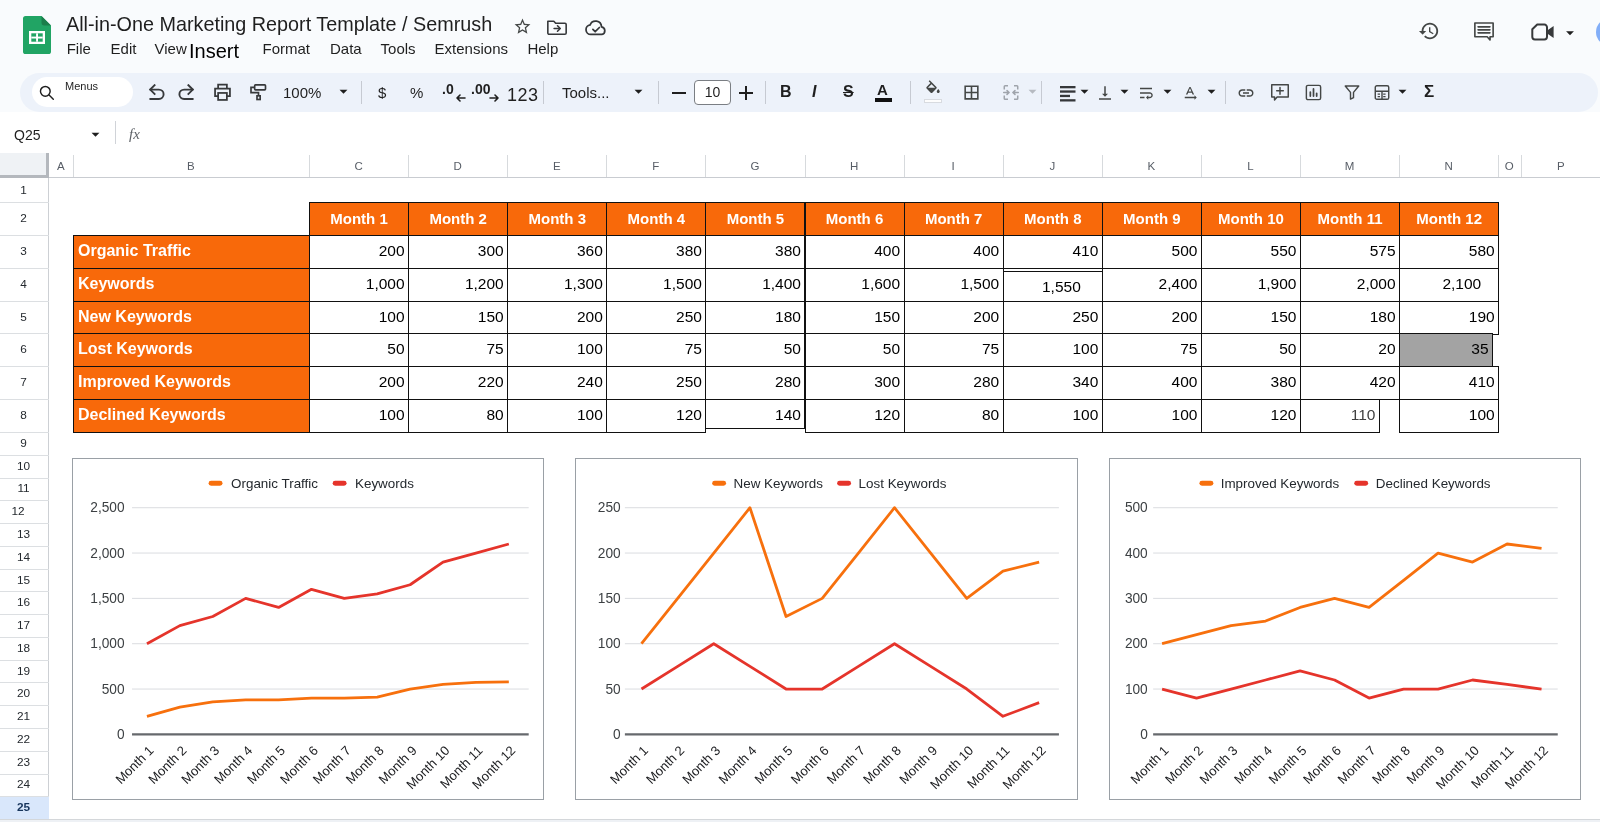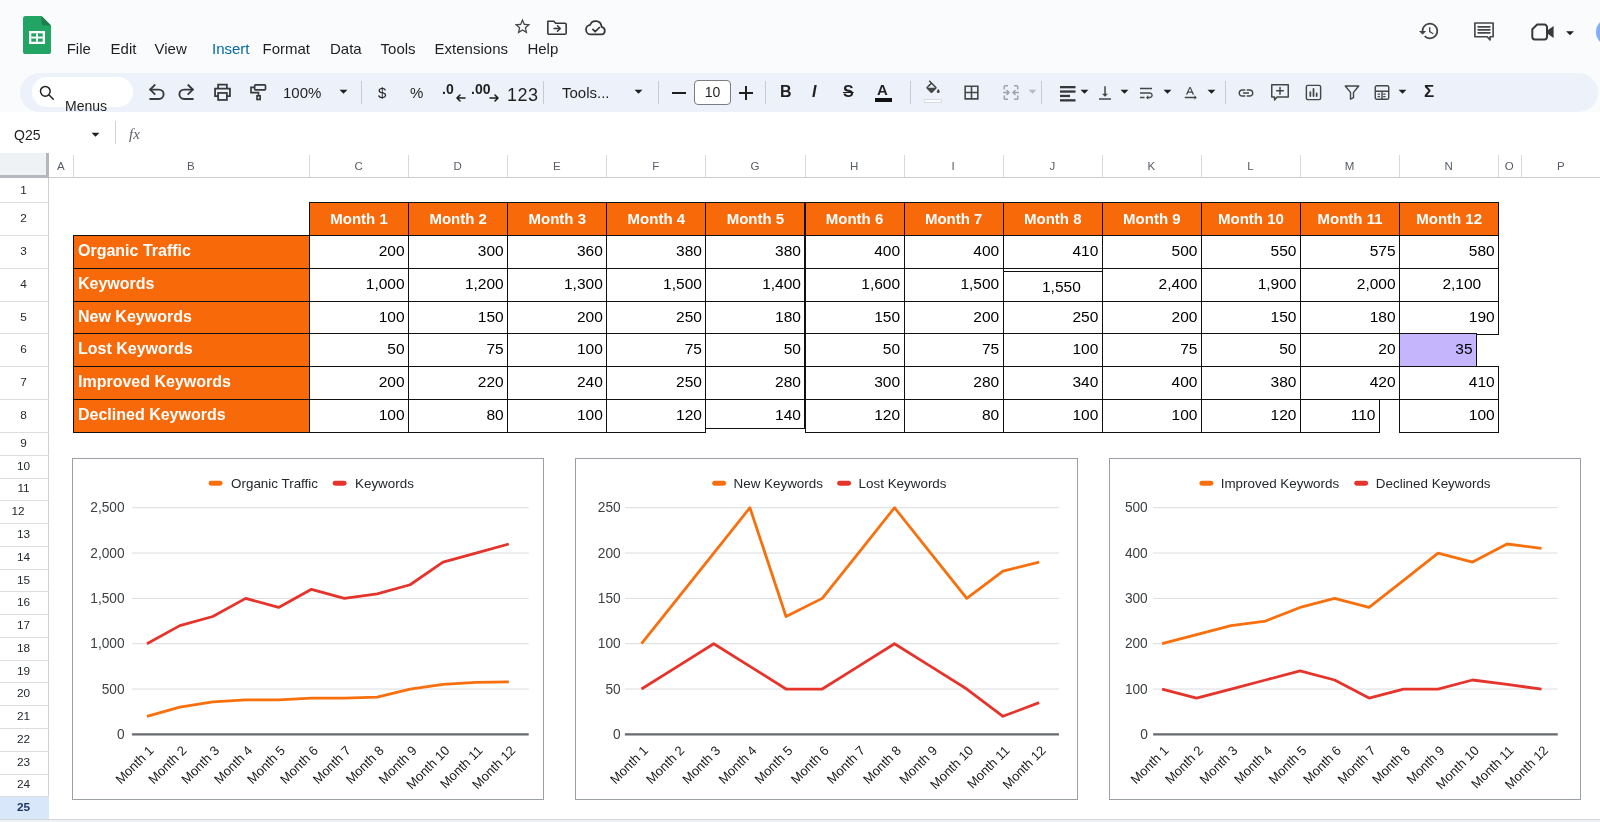--- a/index.html
+++ b/index.html
@@ -11,36 +11,37 @@
 <div id="app">
 <div class="abs" style="left:0;top:0;width:1600px;height:112px;background:#f9fbfd"></div>
     <svg class="abs" style="left:23px;top:16px" width="28" height="38" viewBox="0 0 28 38">
 <path d="M2.6 0 H18.5 L28 9.5 V35.4 A2.6 2.6 0 0 1 25.4 38 H2.6 A2.6 2.6 0 0 1 0 35.4 V2.6 A2.6 2.6 0 0 1 2.6 0 Z" fill="#21a464"></path>
 <path d="M18.5 0 L28 9.5 H20.9 A2.4 2.4 0 0 1 18.5 7.1 Z" fill="#1b7e4b"></path>
 <rect x="6" y="15" width="16" height="13" fill="#fff"></rect>
 <rect x="8.3" y="17.3" width="11.4" height="8.4" fill="#21a464"></rect>
 <rect x="8.3" y="20.6" width="11.4" height="1.9" fill="#fff"></rect>
 <rect x="13.1" y="17.3" width="1.9" height="8.4" fill="#fff"></rect>
 </svg>
+    <div class="abs" style="left:66px;top:12.5px;font-size:19.8px;color:#1f1f1f">All-in-One Marketing Report Template / Semrush</div>
     <svg class="abs" style="left:513px;top:17px" width="19" height="19" viewBox="0 0 24 24" fill="#444746">
 <path d="M22 9.24l-7.19-.62L12 2 9.19 8.63 2 9.24l5.46 4.73L5.82 21 12 17.27 18.18 21l-1.63-7.03L22 9.24zM12 15.4l-3.76 2.27 1-4.28-3.32-2.88 4.38-.38L12 6.1l1.71 4.04 4.38.38-3.32 2.88 1 4.28L12 15.4z"></path>
     </svg>
     <svg class="abs" style="left:547px;top:18.5px" width="20" height="17" viewBox="0 0 24 19" fill="none" stroke="#35373a" stroke-width="1.9">
 <path d="M1 2 h7.2 l2.2 2.4 H21.6 a1.4 1.4 0 0 1 1.4 1.4 V16 a1.6 1.6 0 0 1 -1.6 1.6 H2.6 A1.6 1.6 0 0 1 1 16 Z" stroke-linejoin="round"></path>
 <path d="M8.5 10.7 h6.5" stroke-linecap="round"></path>
 <path d="M12.6 7.4 l3.3 3.3 -3.3 3.3" fill="none" stroke-linejoin="round" stroke-linecap="round"></path>
     </svg>
     <svg class="abs" style="left:585px;top:18.5px" width="22" height="17" viewBox="0 0 24 18" fill="none" stroke="#35373a" stroke-width="1.9">
 <path d="M6.2 16.6 a5.2 5.2 0 0 1 -0.6 -10.35 A6.4 6.4 0 0 1 18 8.2 a4.3 4.3 0 0 1 0.4 8.4 Z" stroke-linejoin="round"></path>
 <path d="M8.6 11.1 l2.5 2.5 4.6 -4.6" stroke-linecap="round" stroke-linejoin="round"></path>
     </svg>
     <div class="abs" style="left:66.7px;top:40px;font-size:15px;color:#1f1f1f">File</div>
     <div class="abs" style="left:110.6px;top:40px;font-size:15px;color:#1f1f1f">Edit</div>
     <div class="abs" style="left:154.5px;top:40px;font-size:15px;color:#1f1f1f">View</div>
-    <div class="abs" style="left:212px;top:40px;font-size:15px;color:#0369a1">Insert</div>
+    <div class="abs" style="left:189px;top:40px;font-size:20px;color:#000000">Insert</div>
     <div class="abs" style="left:262.5px;top:40px;font-size:15px;color:#1f1f1f">Format</div>
     <div class="abs" style="left:330.0px;top:40px;font-size:15px;color:#1f1f1f">Data</div>
     <div class="abs" style="left:380.6px;top:40px;font-size:15px;color:#1f1f1f">Tools</div>
     <div class="abs" style="left:434.6px;top:40px;font-size:15px;color:#1f1f1f">Extensions</div>
     <div class="abs" style="left:527.4px;top:40px;font-size:15px;color:#1f1f1f">Help</div>
     <svg class="abs" style="left:1418px;top:20px" width="22" height="22" viewBox="0 0 24 24" fill="#444746">
 <path d="M13 3c-4.97 0-9 4.03-9 9H1l3.89 3.89.07.14L9 12H6c0-3.87 3.13-7 7-7s7 3.13 7 7-3.13 7-7 7c-1.93 0-3.68-.79-4.94-2.06l-1.42 1.42C8.27 19.99 10.51 21 13 21c4.97 0 9-4.03 9-9s-4.03-9-9-9zm-1 5v5l4.28 2.54.72-1.21-3.5-2.08V8H12z"></path>
     </svg>
     <svg class="abs" style="left:1473px;top:21px" width="22" height="21" viewBox="0 0 24 23" fill="none" stroke="#444746" stroke-width="1.8">
 <path d="M2 2.2 H22 V17.2 H18.6 V20.8 L15.5 17.2 H2 Z" stroke-linejoin="round"></path>
@@ -53,21 +54,21 @@
     <svg class="abs" style="left:1565px;top:30px" width="10" height="6" viewBox="0 0 14 8">
       <path d="M1.5 1.5 L7 7 L12.5 1.5 Z" fill="#1f1f1f"></path>
     </svg>
     <div class="abs" style="left:1596px;top:18px;width:28px;height:28px;border-radius:50%;background:#82aef8"></div>
     <div class="abs" style="left:20px;top:73px;width:1578px;height:39px;background:#edf2fa;border-radius:20px"></div>
     <div class="abs" style="left:32px;top:77px;width:101px;height:30px;background:#fff;border-radius:16px"></div>
     <svg class="abs" style="left:38px;top:84px" width="17" height="17" viewBox="0 0 20 20" fill="none" stroke="#1f1f1f" stroke-width="1.7">
       <circle cx="8.6" cy="8.6" r="5.7"></circle>
       <path d="M13 13 L18 18" stroke-linecap="round"></path>
     </svg>
-    <div class="abs" style="left:65px;top:98px;font-size:14px;color:#1f1f1f">Menus</div>
+    <div class="abs" style="left:65px;top:80px;font-size:11px;color:#1f1f1f">Menus</div>
     <svg class="abs" style="left:147px;top:84px" width="19" height="18" viewBox="0 0 19 18" fill="none" stroke="#37393b" stroke-width="1.9">
 <path d="M7.6 1.2 L3.2 5.6 L7.6 10" stroke-linecap="square"></path>
 <path d="M3.6 5.6 H11.9 A4.7 4.7 0 0 1 11.9 15 H3.4" stroke-linecap="square"></path>
     </svg>
     <svg class="abs" style="left:177px;top:84px" width="19" height="18" viewBox="0 0 19 18" fill="none" stroke="#37393b" stroke-width="1.9">
 <path d="M11.4 1.2 L15.8 5.6 L11.4 10" stroke-linecap="square"></path>
 <path d="M15.4 5.6 H7.1 A4.7 4.7 0 0 0 7.1 15 H15.6" stroke-linecap="square"></path>
     </svg>
     <svg class="abs" style="left:212px;top:82px" width="21" height="21" viewBox="0 0 24 24" fill="none" stroke="#37393b" stroke-width="2">
 <path d="M7 7.5 V3 H17 V7.5 M7 16 H3.5 V7.5 H20.5 V16 H17"></path>
@@ -327,21 +328,21 @@
     <div class="abs" style="left:408.1px;top:333.40000000000003px;width:100.1px;height:34.30000000000001px;background:#fff;border:1.5px solid #111;color:#000;font-size:15.5px;line-height:30.80000000000001px;text-align:right;padding-right:3.5px">75</div>
     <div class="abs" style="left:507.2px;top:333.40000000000003px;width:100.1px;height:34.30000000000001px;background:#fff;border:1.5px solid #111;color:#000;font-size:15.5px;line-height:30.80000000000001px;text-align:right;padding-right:3.5px">100</div>
     <div class="abs" style="left:606.3px;top:333.40000000000003px;width:100.1px;height:34.30000000000001px;background:#fff;border:1.5px solid #111;color:#000;font-size:15.5px;line-height:30.80000000000001px;text-align:right;padding-right:3.5px">75</div>
     <div class="abs" style="left:705.4px;top:333.40000000000003px;width:100.1px;height:34.30000000000001px;background:#fff;border:1.5px solid #111;color:#000;font-size:15.5px;line-height:30.80000000000001px;text-align:right;padding-right:3.5px">50</div>
     <div class="abs" style="left:804.5px;top:333.40000000000003px;width:100.1px;height:34.30000000000001px;background:#fff;border:1.5px solid #111;color:#000;font-size:15.5px;line-height:30.80000000000001px;text-align:right;padding-right:3.5px">50</div>
     <div class="abs" style="left:903.5999999999999px;top:333.40000000000003px;width:100.1px;height:34.30000000000001px;background:#fff;border:1.5px solid #111;color:#000;font-size:15.5px;line-height:30.80000000000001px;text-align:right;padding-right:3.5px">75</div>
     <div class="abs" style="left:1002.6999999999999px;top:333.40000000000003px;width:100.1px;height:34.30000000000001px;background:#fff;border:1.5px solid #111;color:#000;font-size:15.5px;line-height:30.80000000000001px;text-align:right;padding-right:3.5px">100</div>
     <div class="abs" style="left:1101.8px;top:333.40000000000003px;width:100.1px;height:34.30000000000001px;background:#fff;border:1.5px solid #111;color:#000;font-size:15.5px;line-height:30.80000000000001px;text-align:right;padding-right:3.5px">75</div>
     <div class="abs" style="left:1200.9px;top:333.40000000000003px;width:100.1px;height:34.30000000000001px;background:#fff;border:1.5px solid #111;color:#000;font-size:15.5px;line-height:30.80000000000001px;text-align:right;padding-right:3.5px">50</div>
     <div class="abs" style="left:1300.0px;top:333.40000000000003px;width:100.1px;height:34.30000000000001px;background:#fff;border:1.5px solid #111;color:#000;font-size:15.5px;line-height:30.80000000000001px;text-align:right;padding-right:3.5px">20</div>
-    <div class="abs" style="left:1399.1px;top:333.40000000000003px;width:78px;height:34.30000000000001px;background:#c4b5fd;border:1.5px solid #111;color:#000;font-size:15.5px;line-height:30.80000000000001px;text-align:right;padding-right:3.5px">35</div>
+    <div class="abs" style="left:1399.1px;top:333.40000000000003px;width:94px;height:34.30000000000001px;background:#a3a3a3;border:1.5px solid #111;color:#000;font-size:15.5px;line-height:30.80000000000001px;text-align:right;padding-right:3.5px">35</div>
     <div class="abs" style="left:72.5px;top:366.20000000000005px;width:237.5px;height:34.30000000000001px;background:#f8690a;border:1.5px solid #111;color:#fff;font-weight:bold;font-size:16px;line-height:30.80000000000001px;padding-left:4.5px">Improved Keywords</div>
     <div class="abs" style="left:309.0px;top:366.20000000000005px;width:100.1px;height:34.30000000000001px;background:#fff;border:1.5px solid #111;color:#000;font-size:15.5px;line-height:30.80000000000001px;text-align:right;padding-right:3.5px">200</div>
     <div class="abs" style="left:408.1px;top:366.20000000000005px;width:100.1px;height:34.30000000000001px;background:#fff;border:1.5px solid #111;color:#000;font-size:15.5px;line-height:30.80000000000001px;text-align:right;padding-right:3.5px">220</div>
     <div class="abs" style="left:507.2px;top:366.20000000000005px;width:100.1px;height:34.30000000000001px;background:#fff;border:1.5px solid #111;color:#000;font-size:15.5px;line-height:30.80000000000001px;text-align:right;padding-right:3.5px">240</div>
     <div class="abs" style="left:606.3px;top:366.20000000000005px;width:100.1px;height:34.30000000000001px;background:#fff;border:1.5px solid #111;color:#000;font-size:15.5px;line-height:30.80000000000001px;text-align:right;padding-right:3.5px">250</div>
     <div class="abs" style="left:705.4px;top:366.20000000000005px;width:100.1px;height:34.30000000000001px;background:#fff;border:1.5px solid #111;color:#000;font-size:15.5px;line-height:30.80000000000001px;text-align:right;padding-right:3.5px">280</div>
     <div class="abs" style="left:804.5px;top:366.20000000000005px;width:100.1px;height:34.30000000000001px;background:#fff;border:1.5px solid #111;color:#000;font-size:15.5px;line-height:30.80000000000001px;text-align:right;padding-right:3.5px">300</div>
     <div class="abs" style="left:903.5999999999999px;top:366.20000000000005px;width:100.1px;height:34.30000000000001px;background:#fff;border:1.5px solid #111;color:#000;font-size:15.5px;line-height:30.80000000000001px;text-align:right;padding-right:3.5px">280</div>
     <div class="abs" style="left:1002.6999999999999px;top:366.20000000000005px;width:100.1px;height:34.30000000000001px;background:#fff;border:1.5px solid #111;color:#000;font-size:15.5px;line-height:30.80000000000001px;text-align:right;padding-right:3.5px">340</div>
     <div class="abs" style="left:1101.8px;top:366.20000000000005px;width:100.1px;height:34.30000000000001px;background:#fff;border:1.5px solid #111;color:#000;font-size:15.5px;line-height:30.80000000000001px;text-align:right;padding-right:3.5px">400</div>
@@ -352,21 +353,21 @@
     <div class="abs" style="left:309.0px;top:399.00000000000006px;width:100.1px;height:34.30000000000001px;background:#fff;border:1.5px solid #111;color:#000;font-size:15.5px;line-height:30.80000000000001px;text-align:right;padding-right:3.5px">100</div>
     <div class="abs" style="left:408.1px;top:399.00000000000006px;width:100.1px;height:34.30000000000001px;background:#fff;border:1.5px solid #111;color:#000;font-size:15.5px;line-height:30.80000000000001px;text-align:right;padding-right:3.5px">80</div>
     <div class="abs" style="left:507.2px;top:399.00000000000006px;width:100.1px;height:34.30000000000001px;background:#fff;border:1.5px solid #111;color:#000;font-size:15.5px;line-height:30.80000000000001px;text-align:right;padding-right:3.5px">100</div>
     <div class="abs" style="left:606.3px;top:399.00000000000006px;width:100.1px;height:34.30000000000001px;background:#fff;border:1.5px solid #111;color:#000;font-size:15.5px;line-height:30.80000000000001px;text-align:right;padding-right:3.5px">120</div>
     <div class="abs" style="left:705.4px;top:399.00000000000006px;width:100.1px;height:30px;background:#fff;border:1.5px solid #111;color:#000;font-size:15.5px;line-height:30.80000000000001px;text-align:right;padding-right:3.5px">140</div>
     <div class="abs" style="left:804.5px;top:399.00000000000006px;width:100.1px;height:34.30000000000001px;background:#fff;border:1.5px solid #111;color:#000;font-size:15.5px;line-height:30.80000000000001px;text-align:right;padding-right:3.5px">120</div>
     <div class="abs" style="left:903.5999999999999px;top:399.00000000000006px;width:100.1px;height:34.30000000000001px;background:#fff;border:1.5px solid #111;color:#000;font-size:15.5px;line-height:30.80000000000001px;text-align:right;padding-right:3.5px">80</div>
     <div class="abs" style="left:1002.6999999999999px;top:399.00000000000006px;width:100.1px;height:34.30000000000001px;background:#fff;border:1.5px solid #111;color:#000;font-size:15.5px;line-height:30.80000000000001px;text-align:right;padding-right:3.5px">100</div>
     <div class="abs" style="left:1101.8px;top:399.00000000000006px;width:100.1px;height:34.30000000000001px;background:#fff;border:1.5px solid #111;color:#000;font-size:15.5px;line-height:30.80000000000001px;text-align:right;padding-right:3.5px">100</div>
     <div class="abs" style="left:1200.9px;top:399.00000000000006px;width:100.1px;height:34.30000000000001px;background:#fff;border:1.5px solid #111;color:#000;font-size:15.5px;line-height:30.80000000000001px;text-align:right;padding-right:3.5px">120</div>
-    <div class="abs" style="left:1300.0px;top:399.00000000000006px;width:80px;height:34.30000000000001px;background:#fff;border:1.5px solid #111;color:#000000;font-size:15.5px;line-height:30.80000000000001px;text-align:right;padding-right:3.5px">110</div>
+    <div class="abs" style="left:1300.0px;top:399.00000000000006px;width:80px;height:34.30000000000001px;background:#fff;border:1.5px solid #111;color:#404040;font-size:15.5px;line-height:30.80000000000001px;text-align:right;padding-right:3.5px">110</div>
     <div class="abs" style="left:1399.1px;top:399.00000000000006px;width:100.1px;height:34.30000000000001px;background:#fff;border:1.5px solid #111;color:#000;font-size:15.5px;line-height:30.80000000000001px;text-align:right;padding-right:3.5px">100</div>
     <svg class="abs" style="left:72px;top:458px;background:#fff;border:1px solid #9aa0a6" width="472" height="342" viewBox="0 0 472 342">
       <rect x="136" y="22" width="14" height="5" rx="2.5" fill="#f7700d"></rect>
       <text x="158.6" y="29" font-size="13.5" fill="#24292e" font-family="Liberation Sans">Organic Traffic</text>
       <rect x="260.8" y="22" width="14" height="5" rx="2.5" fill="#e5342b"></rect>
       <text x="283.3" y="29" font-size="13.5" fill="#24292e" font-family="Liberation Sans">Keywords</text>
       <line x1="59" y1="49.0" x2="458" y2="49.0" stroke="#dadce0" stroke-width="1"></line>
       <text x="51.5" y="53.5" font-size="13.8" fill="#3c4043" text-anchor="end" font-family="Liberation Sans">2,500</text>
       <line x1="59" y1="94.6" x2="458" y2="94.6" stroke="#dadce0" stroke-width="1"></line>
       <text x="51.5" y="99.1" font-size="13.8" fill="#3c4043" text-anchor="end" font-family="Liberation Sans">2,000</text>

